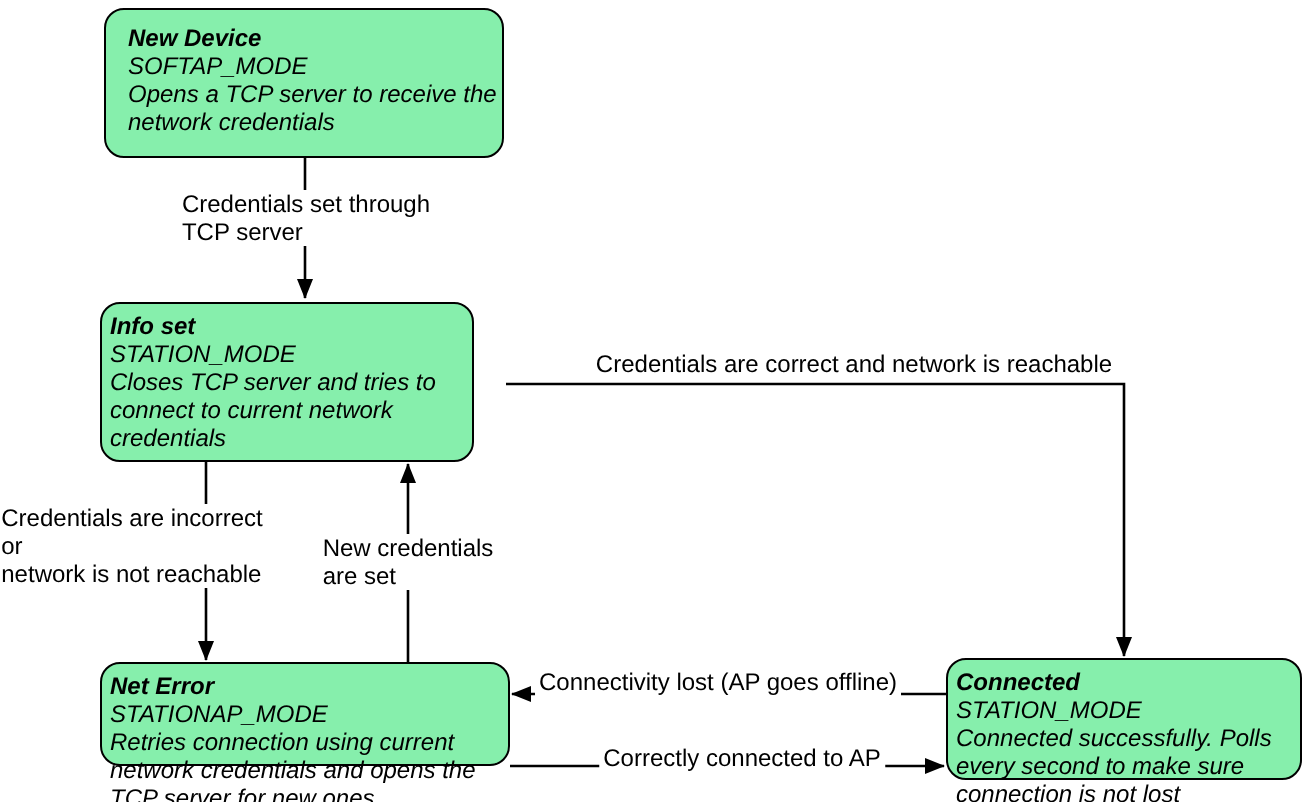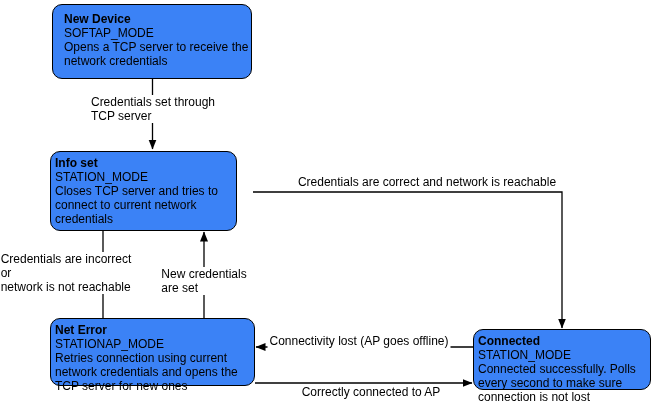--- a/index.html
+++ b/index.html
@@ -13,27 +13,28 @@
     overflow: hidden;
   }
   #edges {
     position: absolute;
     left: 0; top: 0;
     width: 653px; height: 401px;
   }
   .node {
     position: absolute;
     box-sizing: border-box;
-    background: #3b82f6;
+    background: #86efac;
     border: 1.5px solid #000000;
     border-radius: 10px;
     font-size: 12px;
     line-height: 14px;
     padding: 4px 4px 0 4px;
     z-index: 3;
+    font-style: italic;
   }
   .node.pad-lg { padding: 7px 2px 0 11px; }
   .node-title { font-weight: bold; white-space: pre; }
   .node-mode { white-space: pre; }
   .node-desc { white-space: pre; }
   .edge-label {
     position: absolute;
     transform: translateX(-50%);
     background: #ffffff;
     font-size: 12px;
@@ -72,38 +73,38 @@
 
   <div class="edge-label" style="left:66px; top:252px;">Credentials are incorrect
 or
 network is not reachable</div>
 
   <div class="edge-label" style="left:204px; top:267px;">New credentials
 are set</div>
 
   <div class="edge-label" style="left:359px; top:334px;">Connectivity lost (AP goes offline)</div>
 
-  <div class="edge-label" style="left:371px; top:385px;">Correctly connected to AP</div>
+  <div class="edge-label" style="left:371px; top:372px;">Correctly connected to AP</div>
 
   <div class="node pad-lg" style="left:52px; top:4px; width:200px; height:75px;">
     <div class="node-title">New Device</div>
     <div class="node-mode">SOFTAP_MODE</div>
     <div class="node-desc">Opens a TCP server to receive the
 network credentials</div>
   </div>
 
   <div class="node" style="left:50px; top:151px; width:187px; height:80px;">
     <div class="node-title">Info set</div>
     <div class="node-mode">STATION_MODE</div>
     <div class="node-desc">Closes TCP server and tries to
 connect to current network
 credentials</div>
   </div>
 
-  <div class="node" style="left:50px; top:318px; width:205px; height:68px;">
+  <div class="node" style="left:50px; top:331px; width:205px; height:52px;">
     <div class="node-title">Net Error</div>
     <div class="node-mode">STATIONAP_MODE</div>
     <div class="node-desc">Retries connection using current
 network credentials and opens the
 TCP server for new ones</div>
   </div>
 
   <div class="node" style="left:473px; top:329px; width:178px; height:61px;">
     <div class="node-title">Connected</div>
     <div class="node-mode">STATION_MODE</div>

